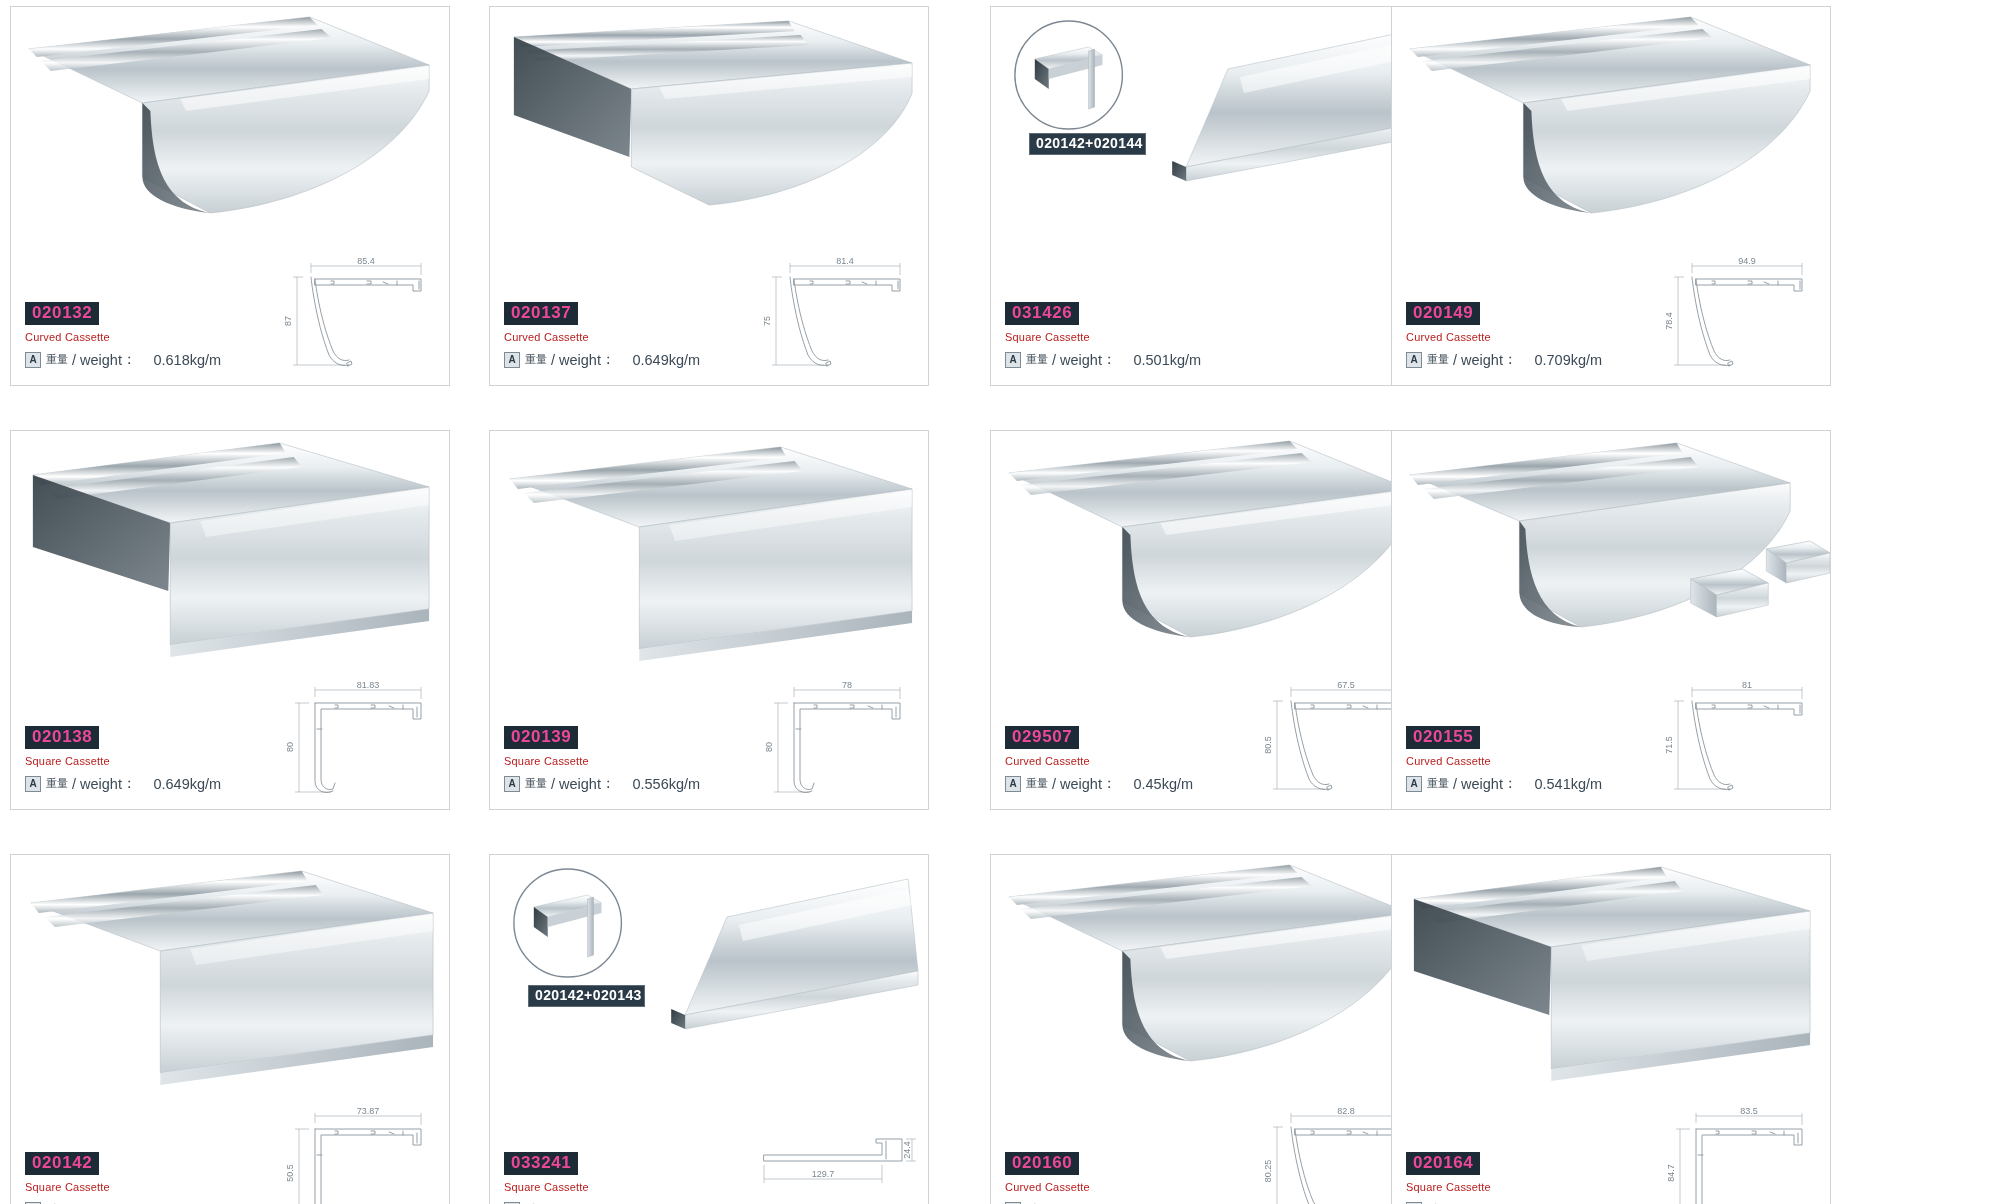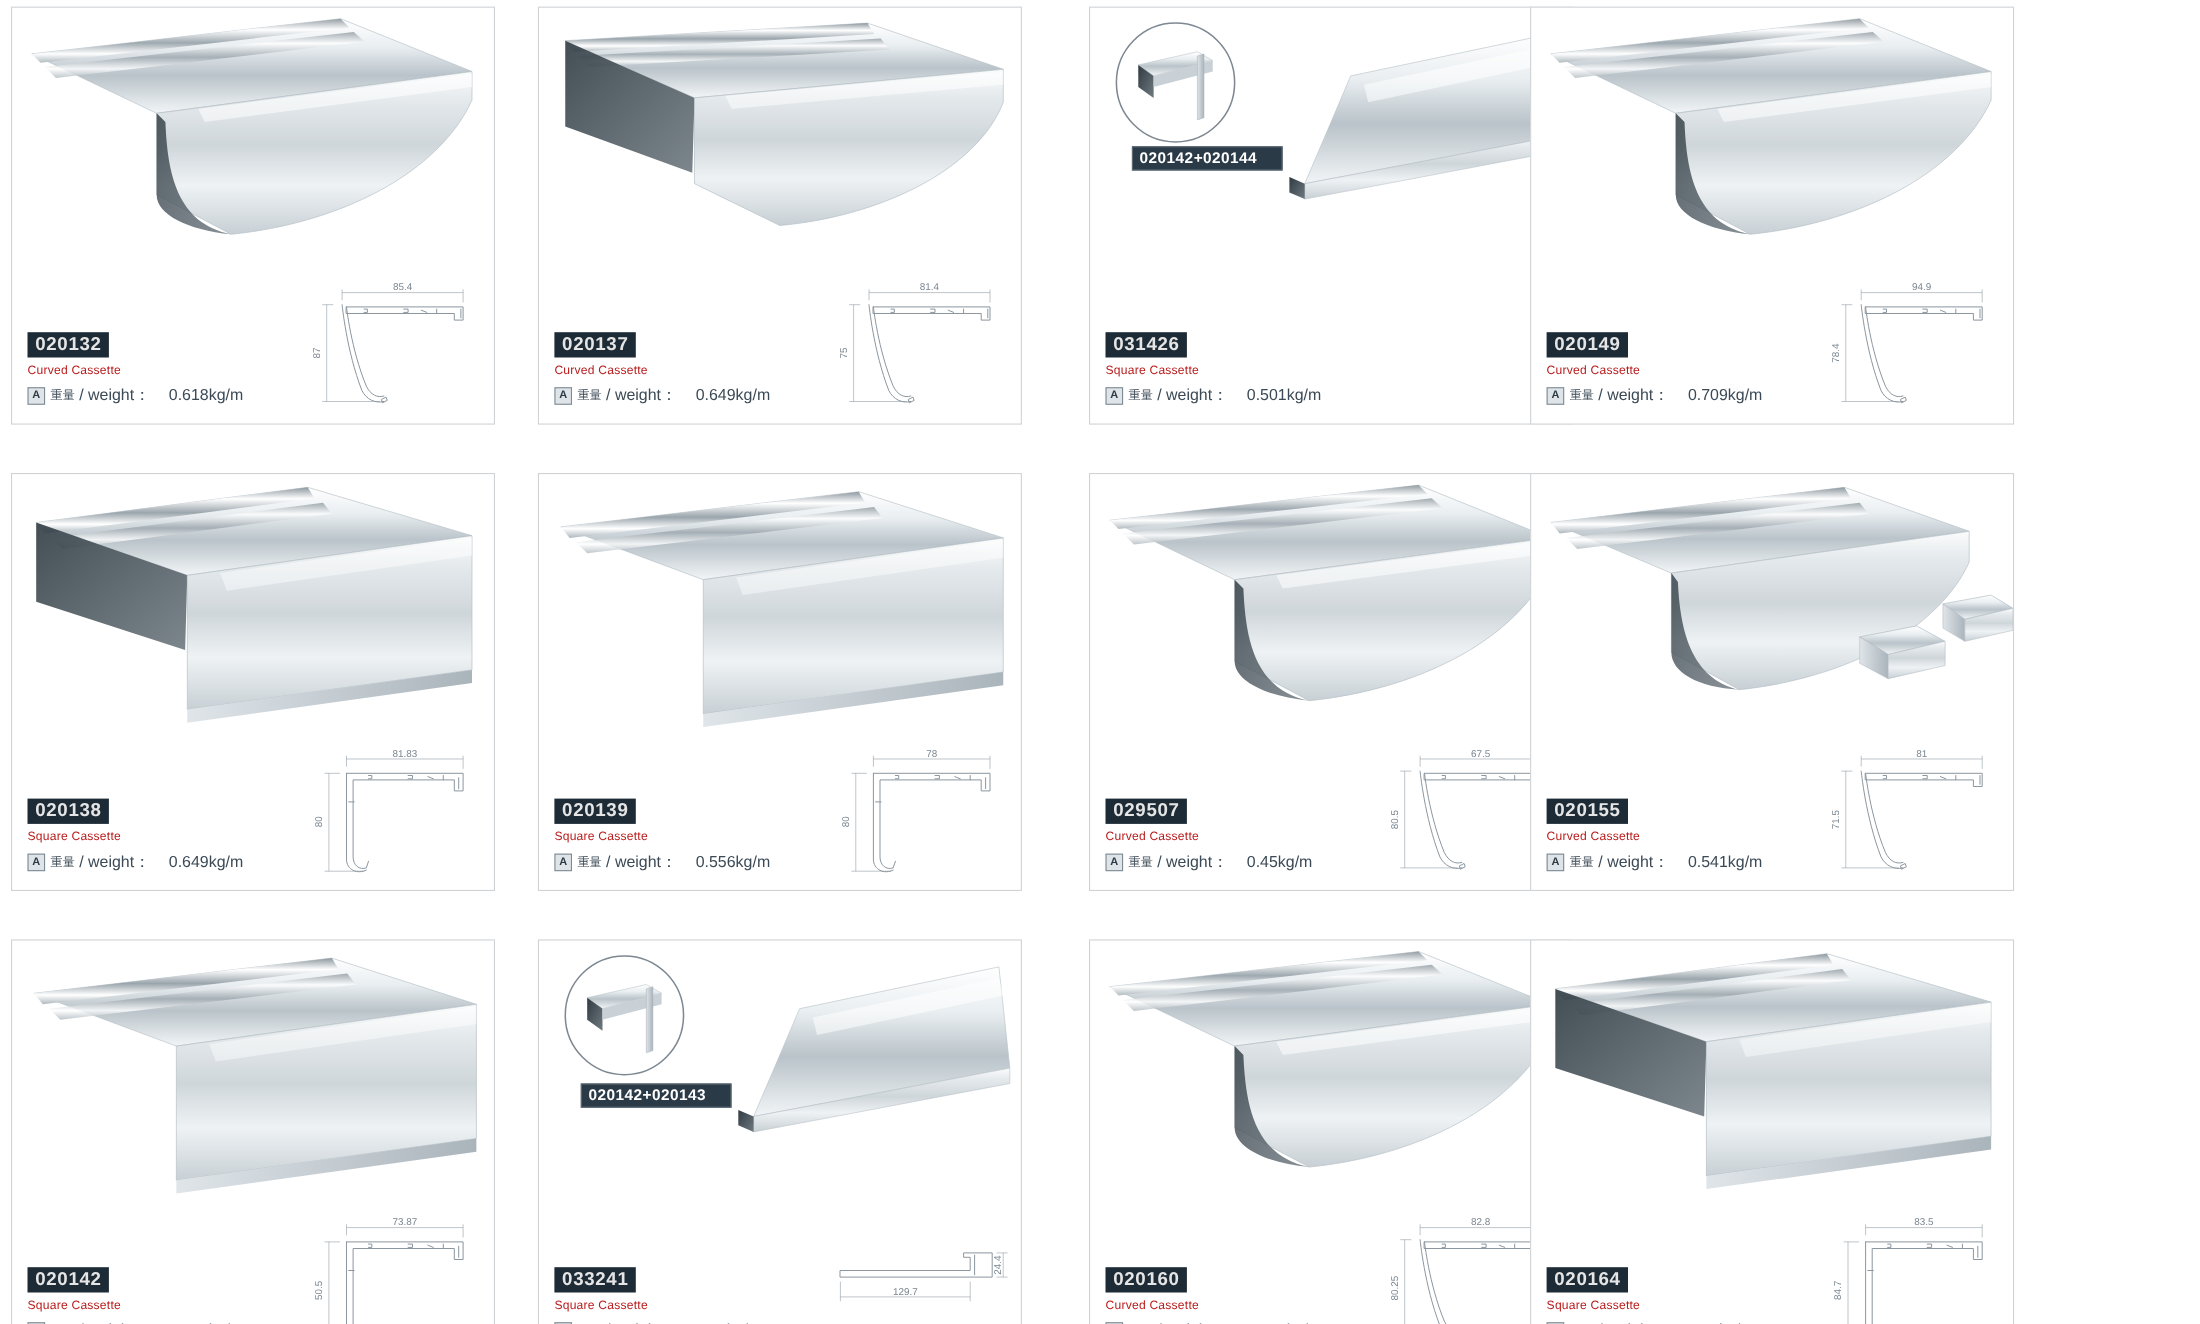--- a/index.html
+++ b/index.html
@@ -44,21 +44,21 @@
 
   .card-info {
     position: absolute;
     left: 14px;
     bottom: 16px;
     width: 250px;
   }
   .code-badge {
     display: inline-block;
     background: #1d2b36;
-    color: #e5e5e5;
+    color: #ec4899;
     font-size: 17px;
     font-weight: bold;
     letter-spacing: 0.6px;
     padding: 2px 7px 3px 7px;
     line-height: 1.08;
     font-family: "Liberation Sans", sans-serif;
   }
   .type-name {
     margin-top: 6px;
     font-size: 11px;
@@ -105,21 +105,21 @@
     font-size: 9px;
     fill: #7b8791;
   }
   
   .callout-badge {
     position: absolute;
     background: #2a3a47;
     color: #ffffff;
     font-size: 14px;
     font-weight: bold;
-    padding: 2px 22px 3px 6px;
+    padding: 2px 2px 3px 6px;
     letter-spacing: 0.4px;
     border: 1px solid #5d6b76;
     line-height: 1.1;
     white-space: nowrap;
   }
 </style>
 </head>
 <body>
 
 <div class="page">

